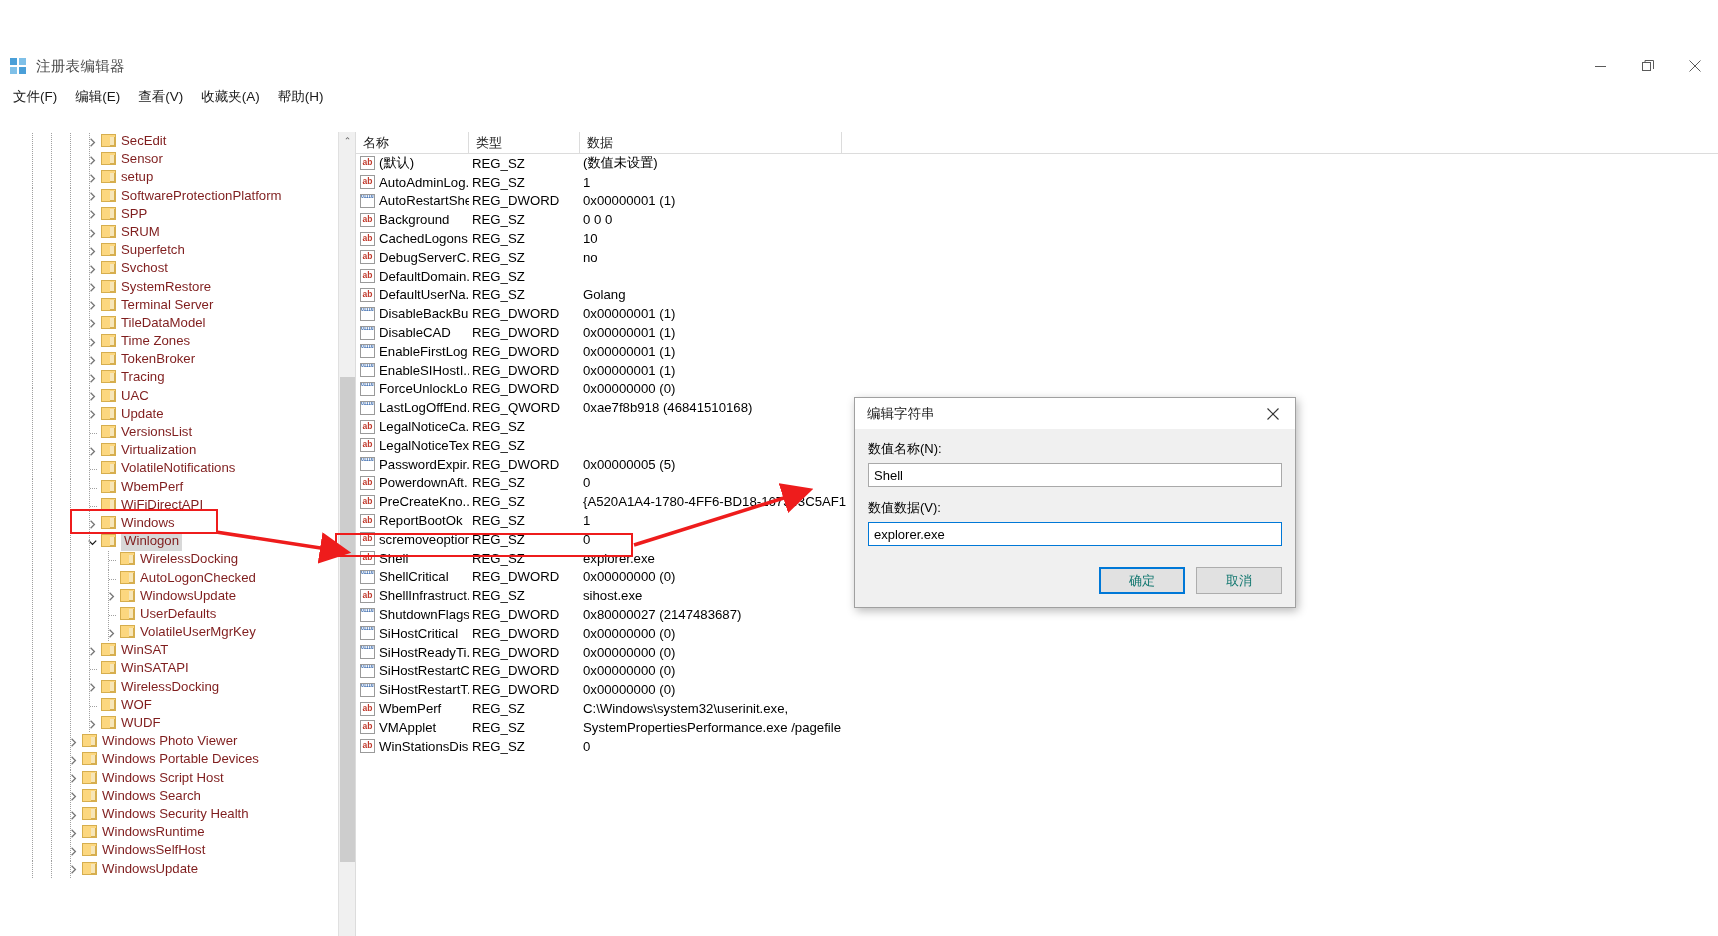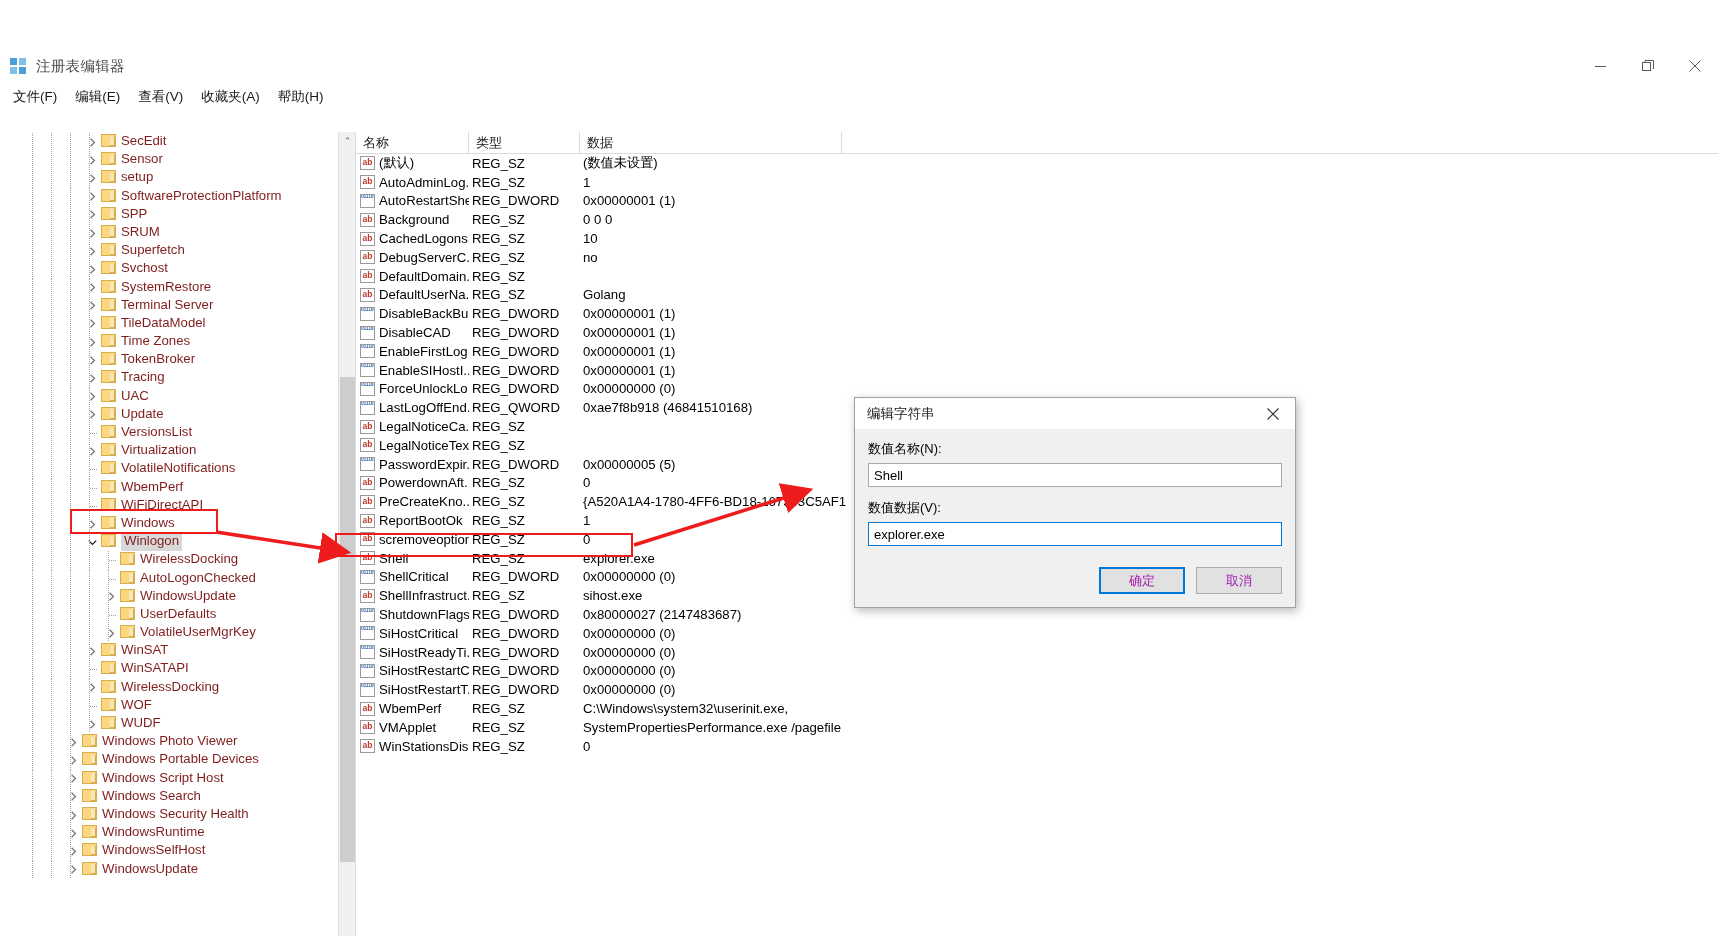--- a/index.html
+++ b/index.html
@@ -174,21 +174,21 @@
   .dlg-input {
     width: 100%; height: 24px; border: 1px solid #a9a9a9; background: #fff;
     font-size: 13px; color: #000; padding: 0 5px; font-family: "Liberation Sans", sans-serif;
   }
   .dlg-input.focused { border: 1.6px solid #0078d7; }
   .dlg-gap { height: 12px; }
   .dlg-buttons {
     position: absolute; right: 13px; bottom: 13px; display: flex; gap: 11px;
   }
   .dlg-btn {
-    width: 86px; height: 27px; font-size: 13px; color: #a21caf;
+    width: 86px; height: 27px; font-size: 13px; color: #0f766e;
     background: #e1e1e1; border: 1px solid #adadad;
     display: flex; align-items: center; justify-content: center;
     font-family: "Liberation Sans", sans-serif;
   }
   .dlg-btn.default { border: 2px solid #0078d7; background: #e1e1e1; }
 
   
   .taskbar {
     position: absolute; left: 0; bottom: 0; width: 1718px; height: 36px;
     background: #1f2c3a; display: flex; align-items: center; z-index: 70;

